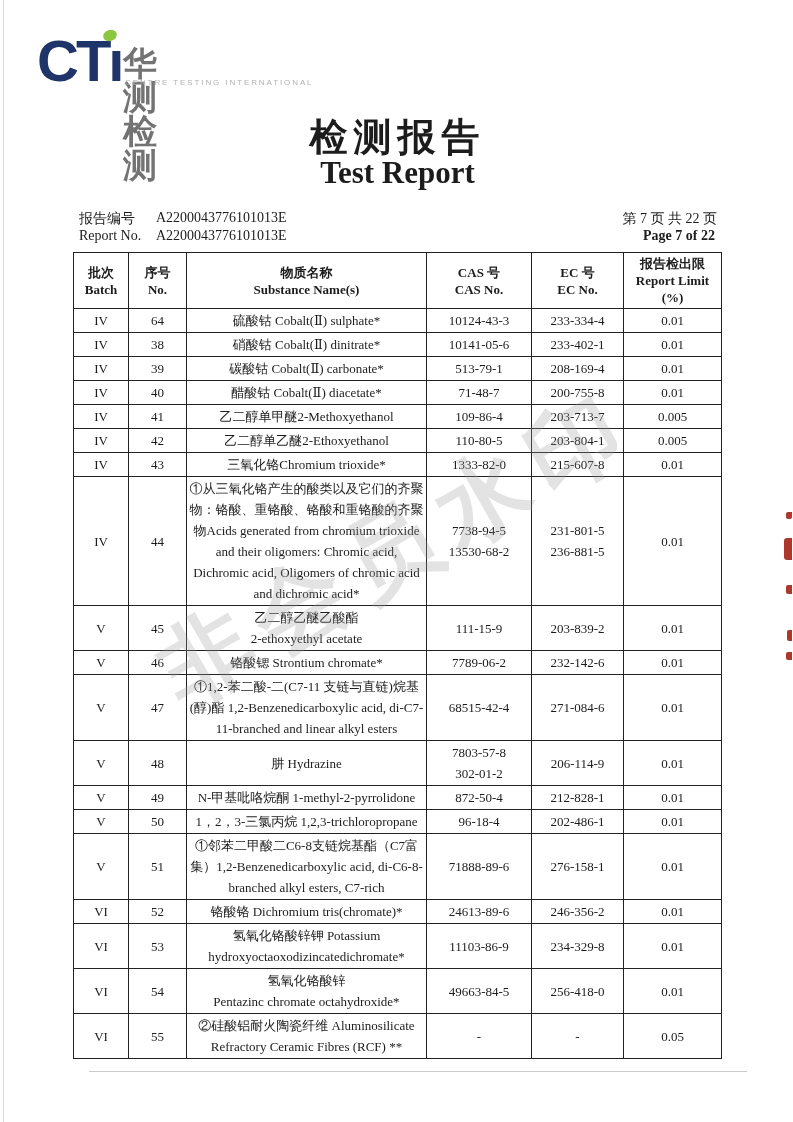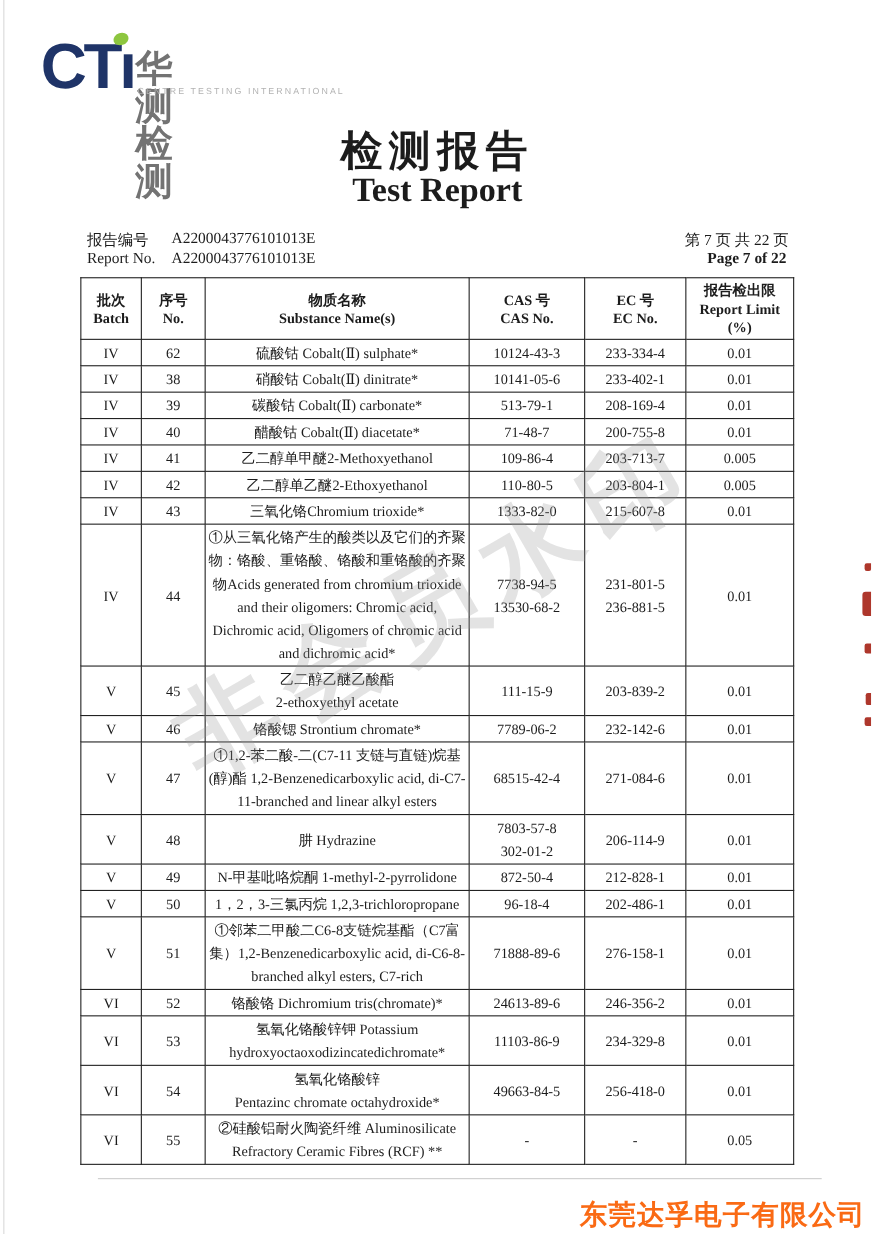--- a/index.html
+++ b/index.html
@@ -150,21 +150,21 @@
         <th>
           <span>报告检出限</span>
           <span>Report Limit</span>
           <span>(%)</span>
         </th>
       </tr>
     </thead>
     <tbody>
         <tr>
           <td class="c-batch">IV</td>
-          <td class="c-no">62</td>
+          <td class="c-no">64</td>
           <td class="c-name">硫酸钴 Cobalt(Ⅱ) sulphate*</td>
           <td class="c-cas">10124-43-3</td>
           <td class="c-ec">233-334-4</td>
           <td class="c-limit">0.01</td>
         </tr>
         <tr>
           <td class="c-batch">IV</td>
           <td class="c-no">38</td>
           <td class="c-name">硝酸钴 Cobalt(Ⅱ) dinitrate*</td>
           <td class="c-cas">10141-05-6</td>
@@ -317,14 +317,13 @@
 
   <div class="watermark">非会员水印</div>
 
   <div class="frag frag1"></div>
   <div class="frag frag2"></div>
   <div class="frag frag3"></div>
   <div class="frag frag4"></div>
   <div class="frag frag5"></div>
 
   <div class="footer-rule"></div>
-  <div class="stamp">东莞达孚电子有限公司</div>
 </div>
 
 </body></html>

